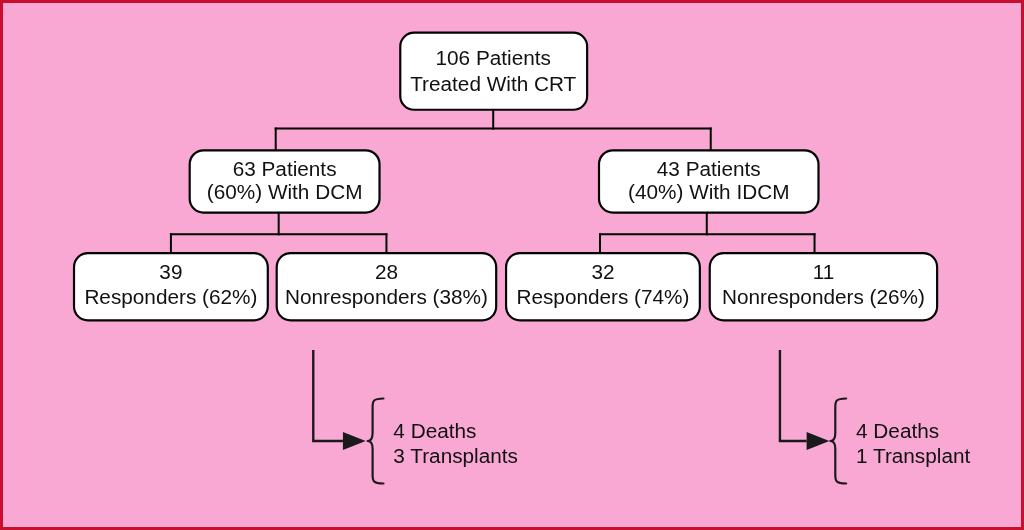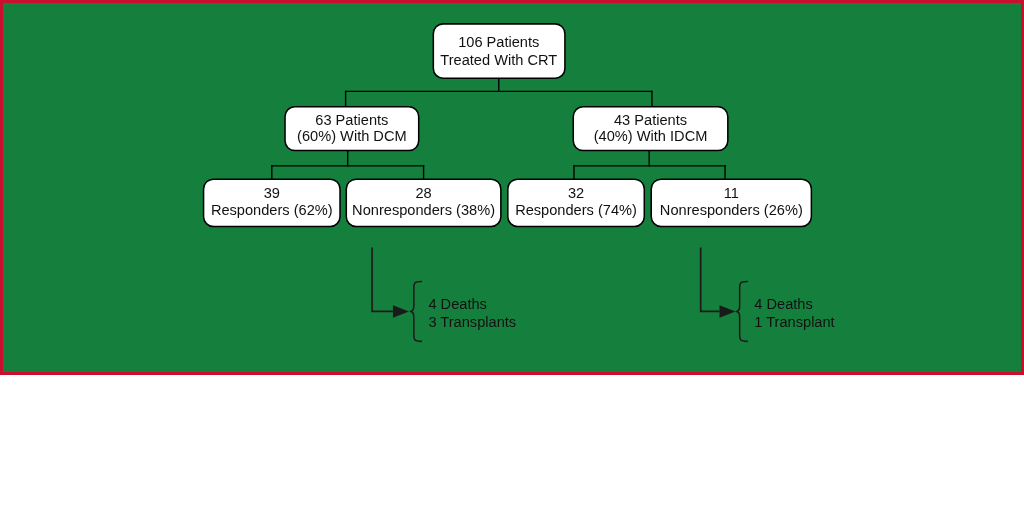--- a/index.html
+++ b/index.html
@@ -7,24 +7,24 @@
     margin: 0;
     padding: 0;
     background: #ffffff;
   }
   body {
     font-family: "Liberation Sans", sans-serif;
   }
   #figure-frame {
     position: relative;
     width: 1024px;
-    height: 375px;
+    height: 530px;
     box-sizing: border-box;
     border: 3px solid #c8102e;
-    background: #15803d;
+    background: #f9a8d4;
     overflow: hidden;
   }
   #flow-svg {
     display: block;
     width: 100%;
     height: 100%;
   }
   .node-box {
     fill: #ffffff;
     stroke: #000000;

